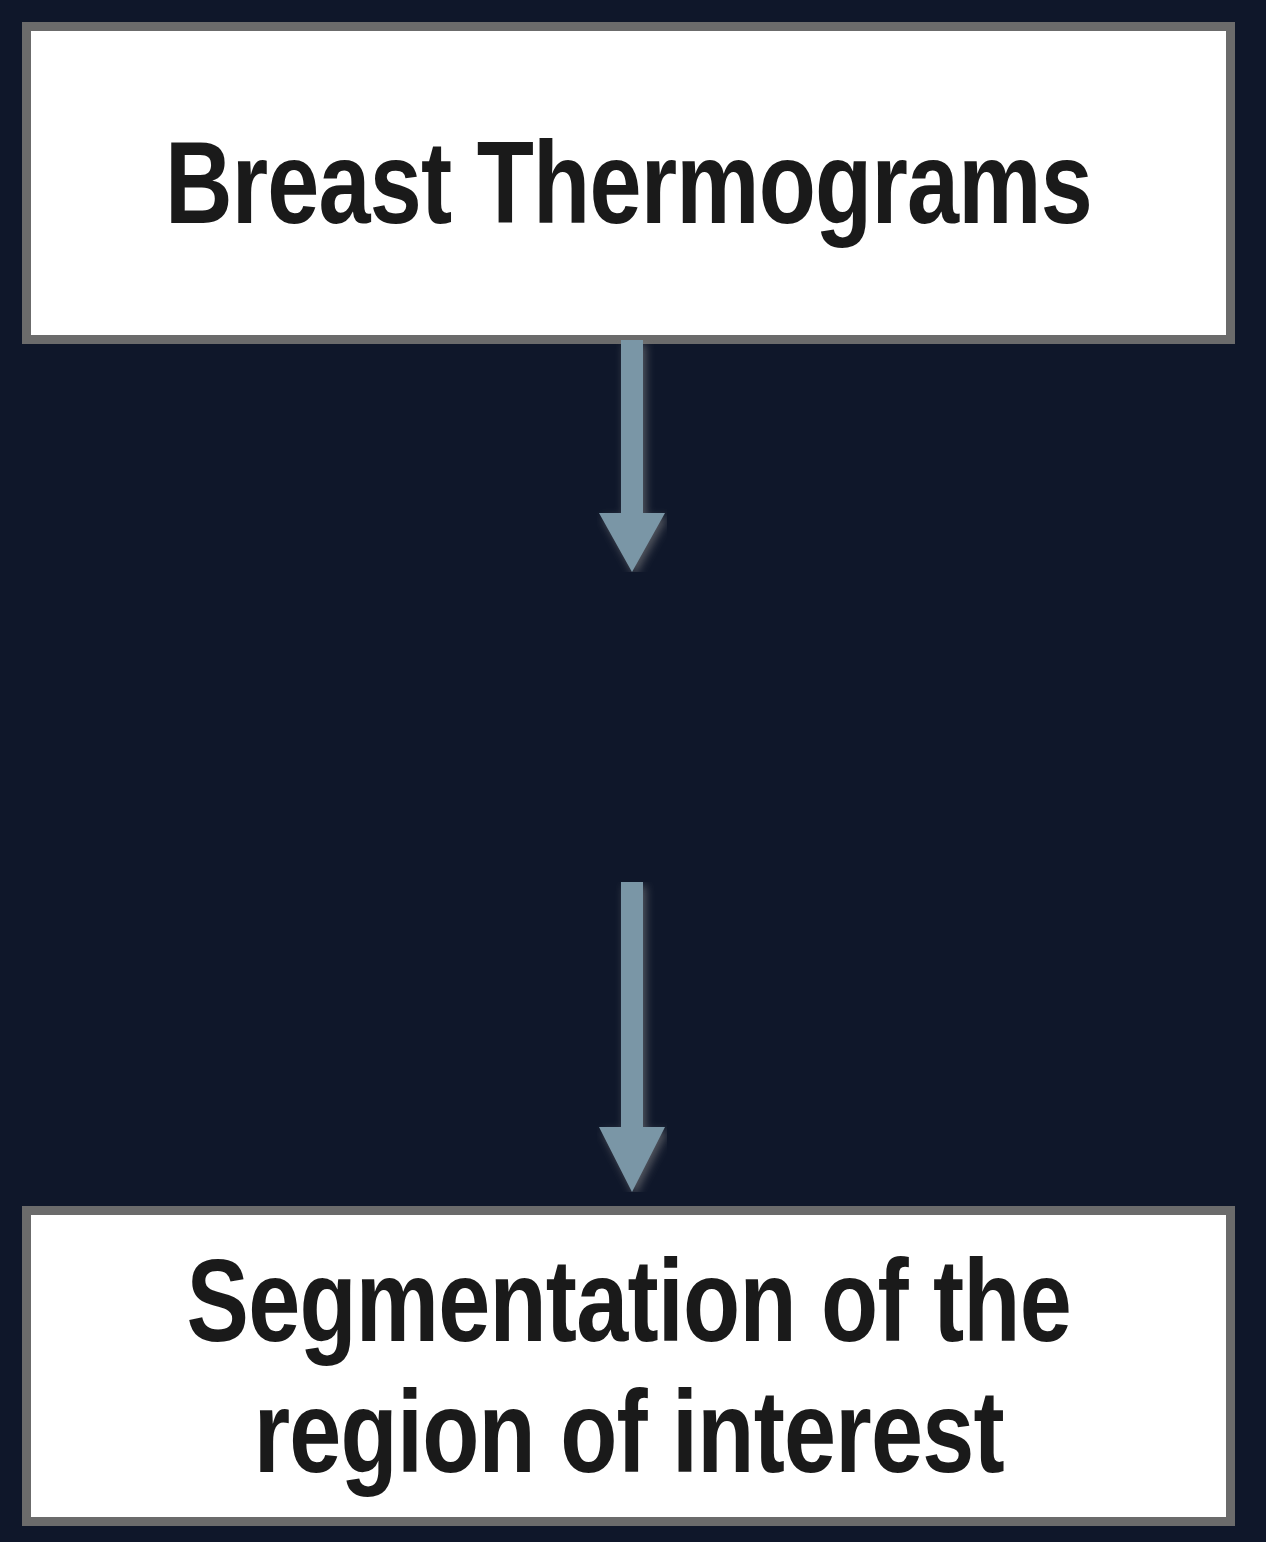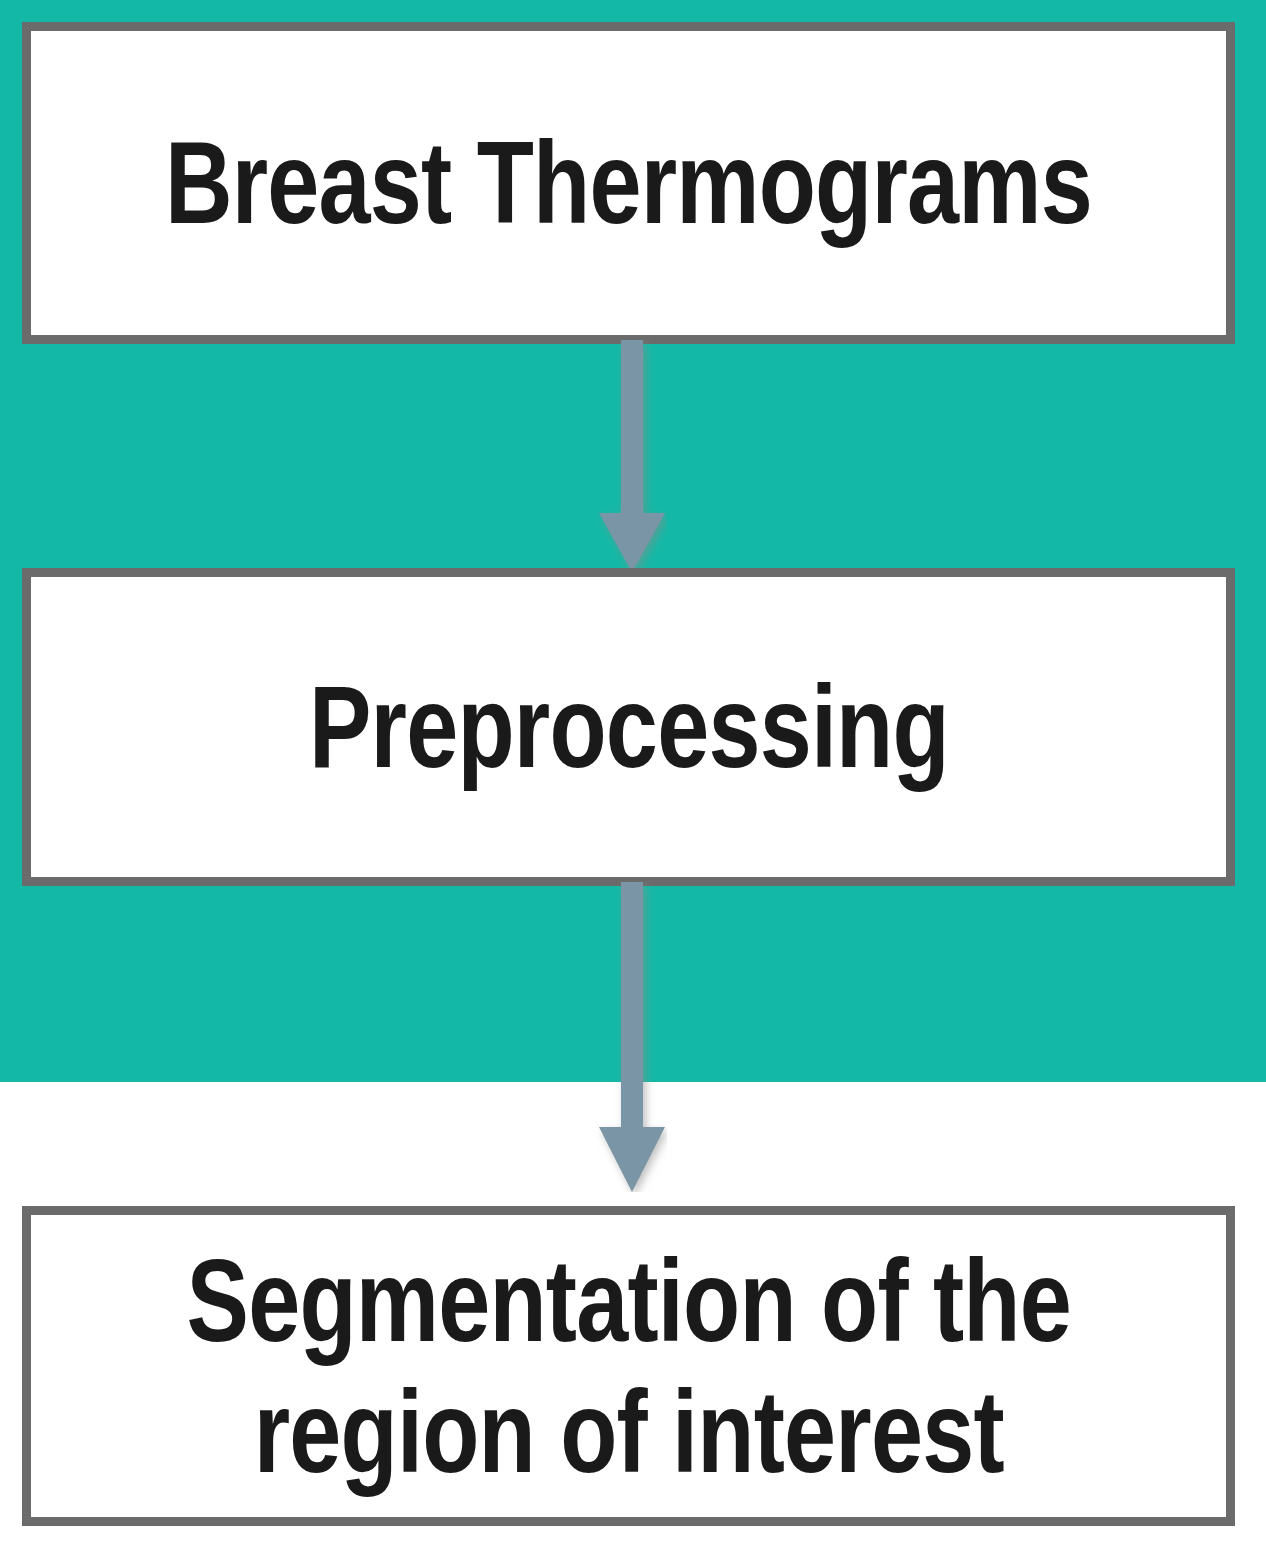--- a/index.html
+++ b/index.html
@@ -9,22 +9,22 @@
   }
   body {
     width: 1266px;
     height: 1542px;
     font-family: "Liberation Sans", "DejaVu Sans", sans-serif;
     overflow: hidden;
   }
   #flowchart {
     position: relative;
     width: 1266px;
-    height: 1082px;
-    background: #14b8a6;
+    height: 1542px;
+    background: #0f172a;
   }
 
   
   .node {
     position: absolute;
     left: 22px;
     width: 1213px;            
     box-sizing: border-box;
     background: #ffffff;
     border: 9px solid #6b6b6b;
@@ -76,23 +76,20 @@
         <filter id="sh1" x="-60%" y="-20%" width="220%" height="160%">
           <feDropShadow dx="3" dy="4" stdDeviation="4" flood-color="#8a8a8a" flood-opacity="0.55"></feDropShadow>
         </filter>
       </defs>
       <g filter="url(#sh1)">
         <polygon fill="#7a96a6" points="24,0 46,0 46,173 68,173 35,232 2,173 24,173"></polygon>
       </g>
     </svg>
   </div>
 
-  <div class="node" id="node-preprocessing">
-    <span class="node-label">Preprocessing</span>
-  </div>
 
   <div class="arrow" id="arrow-2">
     <svg viewBox="0 0 70 310" preserveAspectRatio="none">
       <defs>
         <filter id="sh2" x="-60%" y="-20%" width="220%" height="160%">
           <feDropShadow dx="3" dy="4" stdDeviation="4" flood-color="#8a8a8a" flood-opacity="0.55"></feDropShadow>
         </filter>
       </defs>
       <g filter="url(#sh2)">
         <polygon fill="#7a96a6" points="24,0 46,0 46,245 68,245 35,310 2,245 24,245"></polygon>

